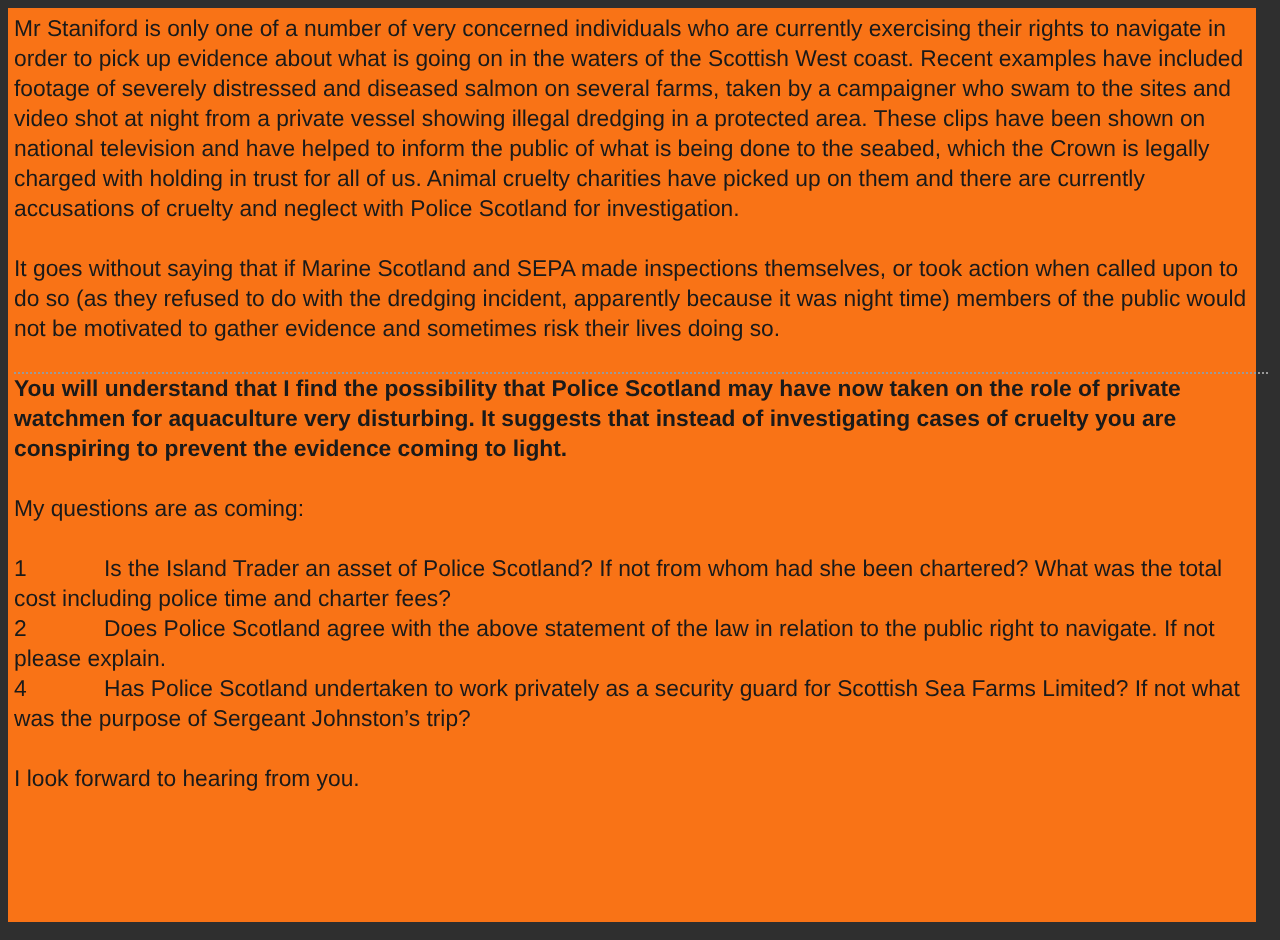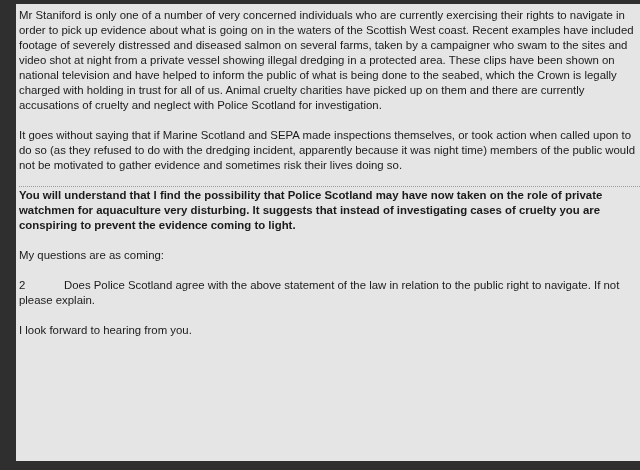--- a/index.html
+++ b/index.html
@@ -5,25 +5,25 @@
   html, body {
     margin: 0;
     padding: 0;
     width: 640px;
     height: 470px;
     overflow: hidden;
     background: #2f2f2f;
   }
   .page {
     position: absolute;
-    left: 16px;
+    left: 4px;
     top: 4px;
     width: 624px;
     height: 457px;
-    background: #e5e5e5;
+    background: #f97316;
     box-sizing: border-box;
     padding: 4px 4px 0 3px;
     font-family: "Liberation Sans", sans-serif;
     font-size: 11.4px;
     line-height: 15px;
     color: #1a1a1a;
   }
   p {
     margin: 0;
   }
@@ -51,17 +51,19 @@
 <body>
 
 <div class="page">
   <p class="para">Mr Staniford is only one of a number of very concerned individuals who are currently exercising their rights to navigate in order to pick up evidence about what is going on in the waters of the Scottish West coast. Recent examples have included footage of severely distressed and diseased salmon on several farms, taken by a campaigner who swam to the sites and video shot at night from a private vessel showing illegal dredging in a protected area. These clips have been shown on national television and have helped to inform the public of what is being done to the seabed, which the Crown is legally charged with holding in trust for all of us. Animal cruelty charities have picked up on them and there are currently accusations of cruelty and neglect with Police Scotland for investigation.</p>
   <p class="para">It goes without saying that if Marine Scotland and SEPA made inspections themselves, or took action when called upon to do so (as they refused to do with the dredging incident, apparently because it was night time) members of the public would not be motivated to gather evidence and sometimes risk their lives doing so.</p>
   <div class="divider"></div>
   <p class="para block-after-divider">You will understand that I find the possibility that Police Scotland may have now taken on the role of private watchmen for aquaculture very disturbing. It suggests that instead of investigating cases of cruelty you are conspiring to prevent the evidence coming to light.</p>
   <p class="para">My questions are as coming:</p>
 
   <div>
+    <p class="q"><span class="q-num">1</span><span>Is the Island Trader an asset of Police Scotland? If not from whom had she been chartered? What was the total cost including police time and charter fees?</span></p>
     <p class="q"><span class="q-num">2</span><span>Does Police Scotland agree with the above statement of the law in relation to the public right to navigate. If not please explain.</span></p>
+    <p class="q"><span class="q-num">4</span><span>Has Police Scotland undertaken to work privately as a security guard for Scottish Sea Farms Limited? If not what was the purpose of Sergeant Johnston’s trip?</span></p>
   </div>
 
   <p class="sig">I look forward to hearing from you.</p>
 </div>
 
 </body></html>

